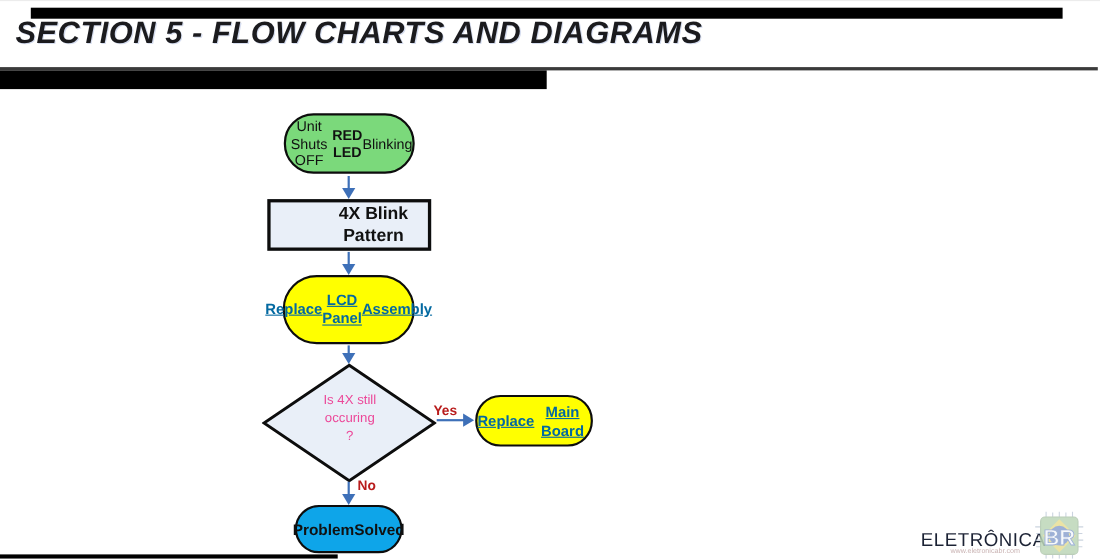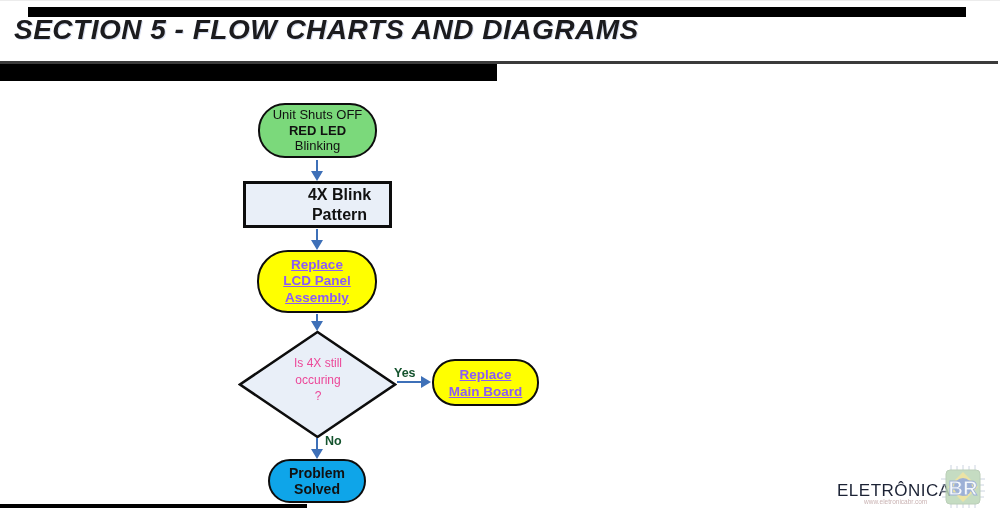--- a/index.html
+++ b/index.html
@@ -14,30 +14,30 @@
   .page-title {
     position:absolute; left:14px; top:13px; width:985px;
     font-size:28px; font-weight:bold; font-style:italic; color:#1b1b1e;
     letter-spacing:.5px; white-space:nowrap;
     text-shadow:1px 1px 0 rgba(90,120,190,.25);
   }
   .header-rule { position:absolute; left:0; top:60px; width:998px; height:3px; background:#3b3b3b; }
   .left-black-bar { position:absolute; left:0; top:63px; width:497px; height:17px; background:#000; }
   
   .node {
-    position:absolute; display:flex; flex-direction:column; justify-content:center;
-    text-align:center; border:2.6px solid #0d0d0d;
+    position:absolute; display:flex; flex-direction:row; justify-content:center;
+    align-items:center; text-align:center; border:2.6px solid #0d0d0d;
     font-size:13px; line-height:15.5px; color:#111;
   }
   .node span { display:block; }
   .n-start { left:258px; top:102px; width:119px; height:55px; border-radius:27px; background:#7BD97B; }
   .n-start .b { font-weight:bold; }
   .n-process { left:243px; top:180px; width:149px; height:47px; background:#E9EFF8;
                border-width:3px; font-weight:bold; font-size:16px; line-height:19.5px;padding-left:44px; }
-  .n-link { background:#FFFF00; font-weight:bold; color:#8b5cf6; cursor:pointer; }
+  .n-link { background:#FFFF00; font-weight:bold; color:#0369a1; cursor:pointer; }
   .n-link span { text-decoration:underline; }
   .n-action1 { left:257px; top:249px; width:120px; height:63px; border-radius:31px;
                font-size:13.5px; line-height:16.5px; }
   .n-action2 { left:432px; top:358px; width:107px; height:47px; border-radius:23px;
                font-size:13.5px; line-height:17px; }
   .n-end { left:268px; top:458px; width:98px; height:44px; border-radius:22px;
            background:#0ea5e9; font-weight:bold; font-size:14px; line-height:16px; }
   .diamond-box { position:absolute; left:238px; top:329px; width:159px; height:109px; }
   .diamond-text {
     position:absolute; left:246px; top:354px; width:144px; text-align:center;
@@ -45,21 +45,21 @@
   }
   
   .vline { position:absolute; width:2px; background:#3E70B8; left:316px; }
   .hline { position:absolute; height:2px; background:#3E70B8; }
   .head-down { position:absolute; width:0; height:0; left:311px;
     border-left:6px solid transparent; border-right:6px solid transparent;
     border-top:10px solid #3E70B8; }
   .head-right { position:absolute; width:0; height:0;
     border-top:6px solid transparent; border-bottom:6px solid transparent;
     border-left:10px solid #3E70B8; }
-  .branch-label { position:absolute; font-size:12.5px; font-weight:bold; color:#14532d; }
+  .branch-label { position:absolute; font-size:12.5px; font-weight:bold; color:#b91c1c; }
   .lbl-yes { left:394px; top:365px; }
   .lbl-no  { left:325px; top:433px; }
   
   .wm-brand { position:absolute; left:837px; top:480px; font-size:17px; font-weight:normal;
               color:#0f172a; letter-spacing:.5px; opacity:.95; }
   .wm-url { position:absolute; left:864px; top:497px; font-size:6.5px; color:#C9B2B2; }
   .wm-chip { position:absolute; left:941px; top:464px; width:44px; height:44px; opacity:.85; }
   
   .bottom-black-bar { position:absolute; left:0; top:503px; width:307px; height:5px; background:#000; }
 </style>

